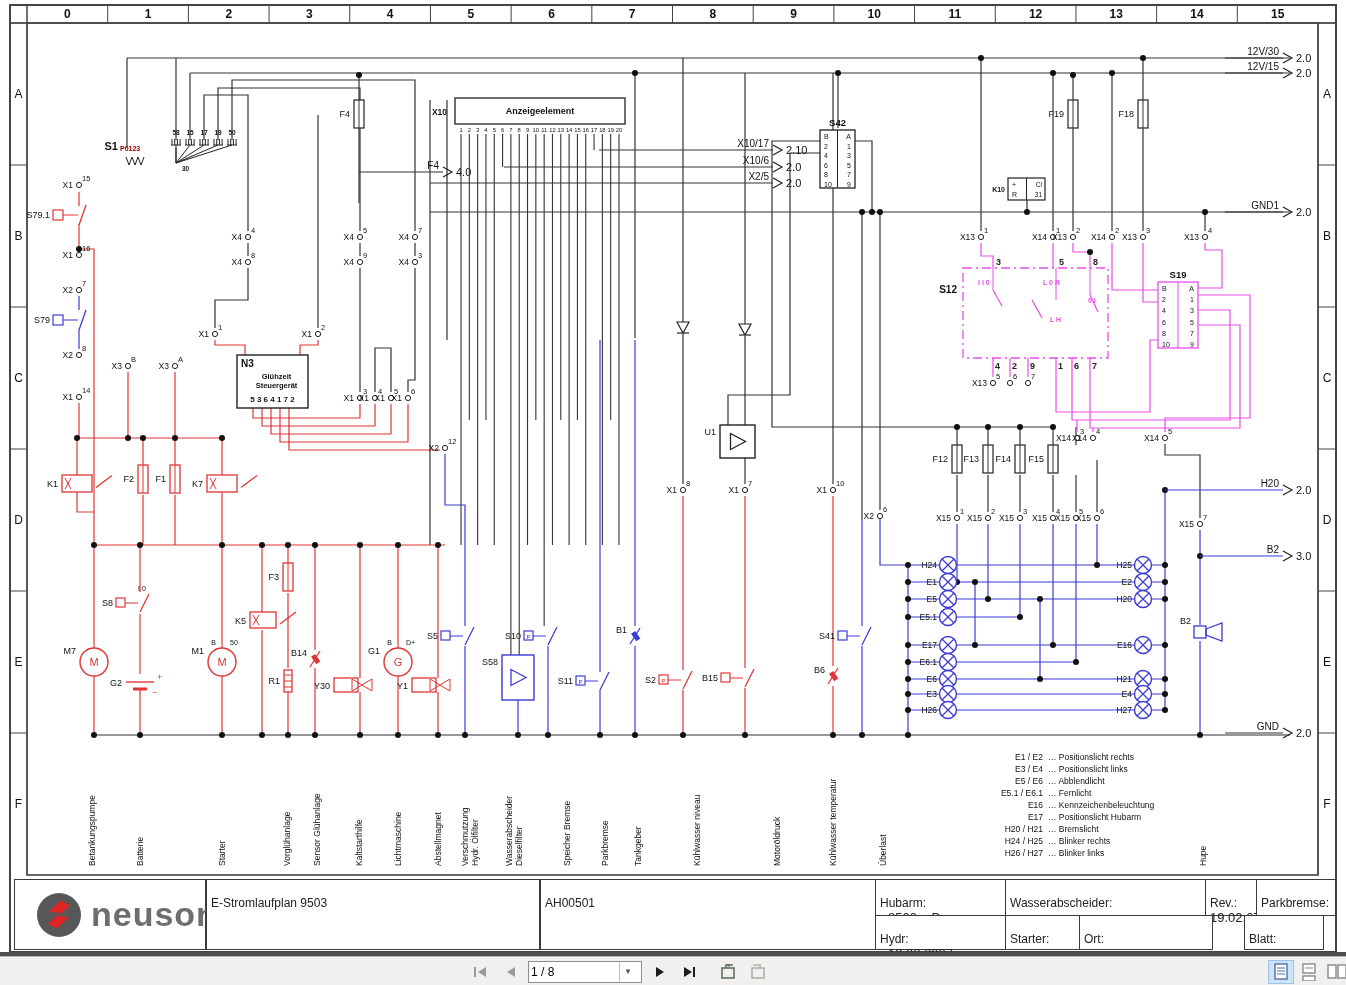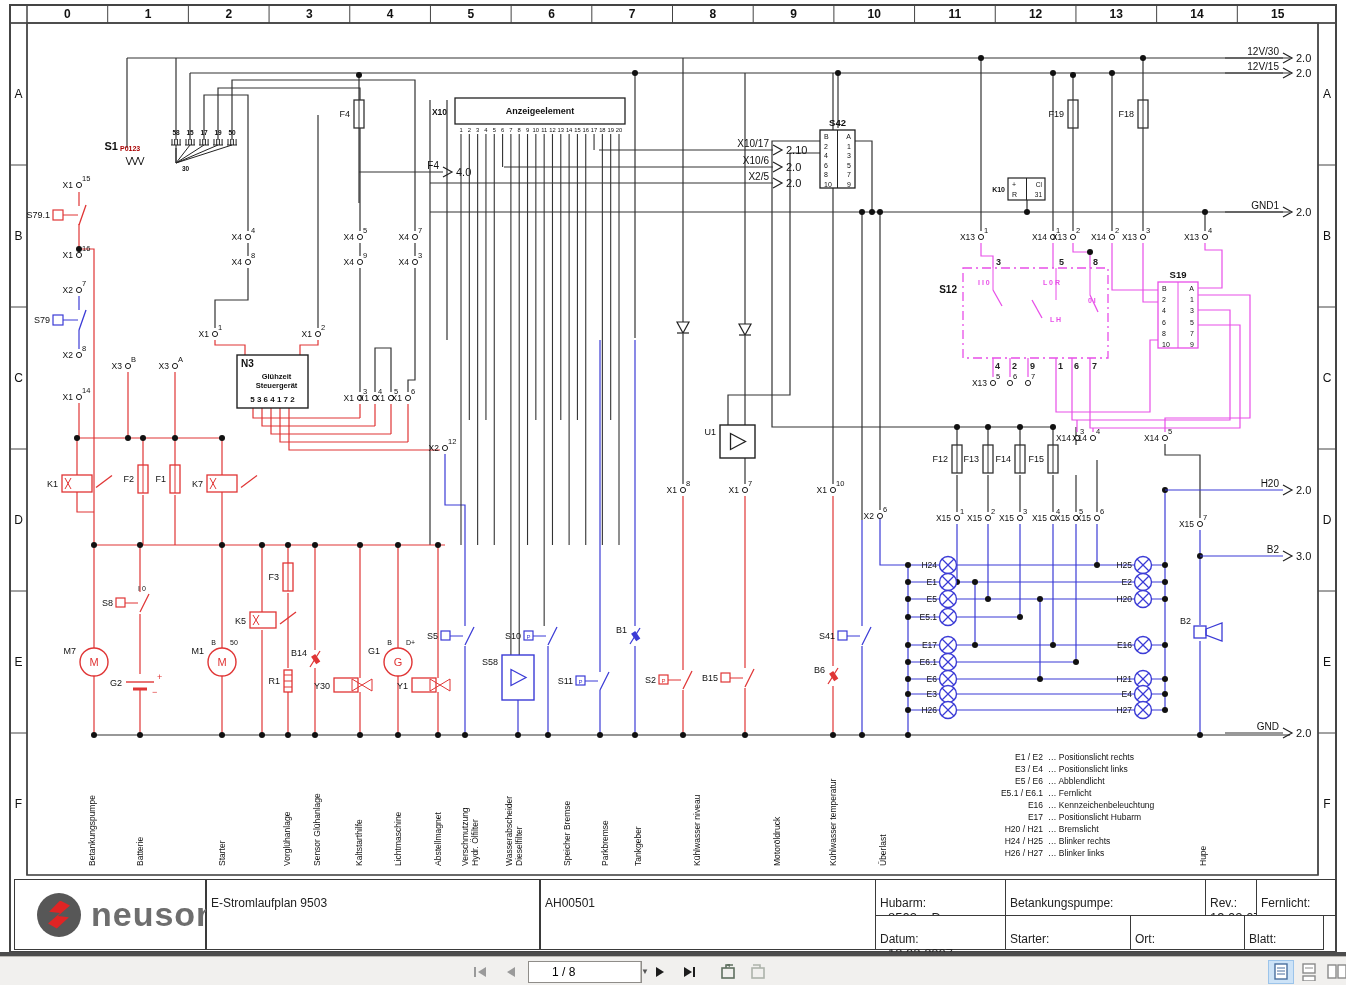--- a/index.html
+++ b/index.html
@@ -20,21 +20,21 @@
   .logo-reg{position:absolute;right:-10px;top:0;width:6px;height:6px;border-radius:50%;background:#6e6e6e;}
   
   #toolbar-shadow{position:absolute;left:0;top:952px;width:1346px;height:4px;background:#4c4c4c;}
   #toolbar{position:absolute;left:0;top:956px;width:1346px;height:29px;background:#f1f0ee;
            border-top:1px solid #b9b7b2;display:flex;align-items:center;}
   .tb-group{display:flex;align-items:center;gap:6px;position:absolute;}
   .nav-btn{width:24px;height:22px;display:flex;align-items:center;justify-content:center;
            background:transparent;border:none;cursor:pointer;padding:0;}
   .page-box{width:112px;height:20px;background:#fff;border:1px solid #8f8d89;display:flex;
             align-items:center;font-size:12px;color:#222;}
-  .page-box input{border:none;outline:none;width:86px;font-size:12px;padding-left:23px;
+  .page-box input{border:none;outline:none;width:86px;font-size:12px;padding-left:2px;
             font-family:"Liberation Sans",sans-serif;background:transparent;}
   .page-caret{width:16px;height:100%;border-left:1px solid #c4c2be;display:flex;align-items:center;
             justify-content:center;font-size:8px;color:#555;}
   .layout-btn{width:26px;height:24px;display:flex;align-items:center;justify-content:center;
             border:1px solid transparent;background:transparent;cursor:pointer;padding:0;}
   .layout-btn.selected{background:#cde3f7;border:1px solid #9cc4ea;}
 </style>
 </head>
 <body>
 
@@ -949,40 +949,40 @@
       <span>E-Stromlaufplan 9503</span>
     </div>
     <div class="tb-cell" style="left:540px;top:879px;width:338px;height:71px;">
       <span>AH00501</span>
     </div>
     <div class="tb-cell" style="left:875px;top:879px;width:131px;height:37px;">
       <div class="tb-label">Hubarm:</div>
       <div class="tb-value">8503__D</div>
     </div>
     <div class="tb-cell" style="left:1005px;top:879px;width:201px;height:37px;">
-      <div class="tb-label">Betankungspumpe:</div>
+      <div class="tb-label">Wasserabscheider:</div>
       <div class="tb-value"></div>
     </div>
     <div class="tb-cell" style="left:1205px;top:879px;width:60px;height:37px;">
       <div class="tb-label">Rev.:</div>
       <div class="tb-value" style="margin-left:0;">19.02.07</div>
     </div>
     <div class="tb-cell" style="left:1256px;top:879px;width:80px;height:37px;">
-      <div class="tb-label">Fernlicht:</div>
+      <div class="tb-label">Parkbremse:</div>
       <div class="tb-value"></div>
     </div>
     <div class="tb-cell" style="left:875px;top:915px;width:131px;height:35px;">
-      <div class="tb-label">Datum:</div>
+      <div class="tb-label">Hydr:</div>
       <div class="tb-value">13.02.2007</div>
     </div>
     <div class="tb-cell" style="left:1005px;top:915px;width:126px;height:35px;">
       <div class="tb-label">Starter:</div>
       <div class="tb-center">=</div>
     </div>
-    <div class="tb-cell" style="left:1130px;top:915px;width:148px;height:35px;">
+    <div class="tb-cell" style="left:1079px;top:915px;width:134px;height:35px;">
       <div class="tb-label">Ort:</div>
       <div class="tb-center">+</div>
     </div>
     <div class="tb-cell" style="left:1244px;top:915px;width:80px;height:35px;">
       <div class="tb-label">Blatt:</div>
       <div class="tb-center" style="font-size:15px;color:#555;">1</div>
     </div>
   </div>
 
   <div id="toolbar-shadow"></div>

